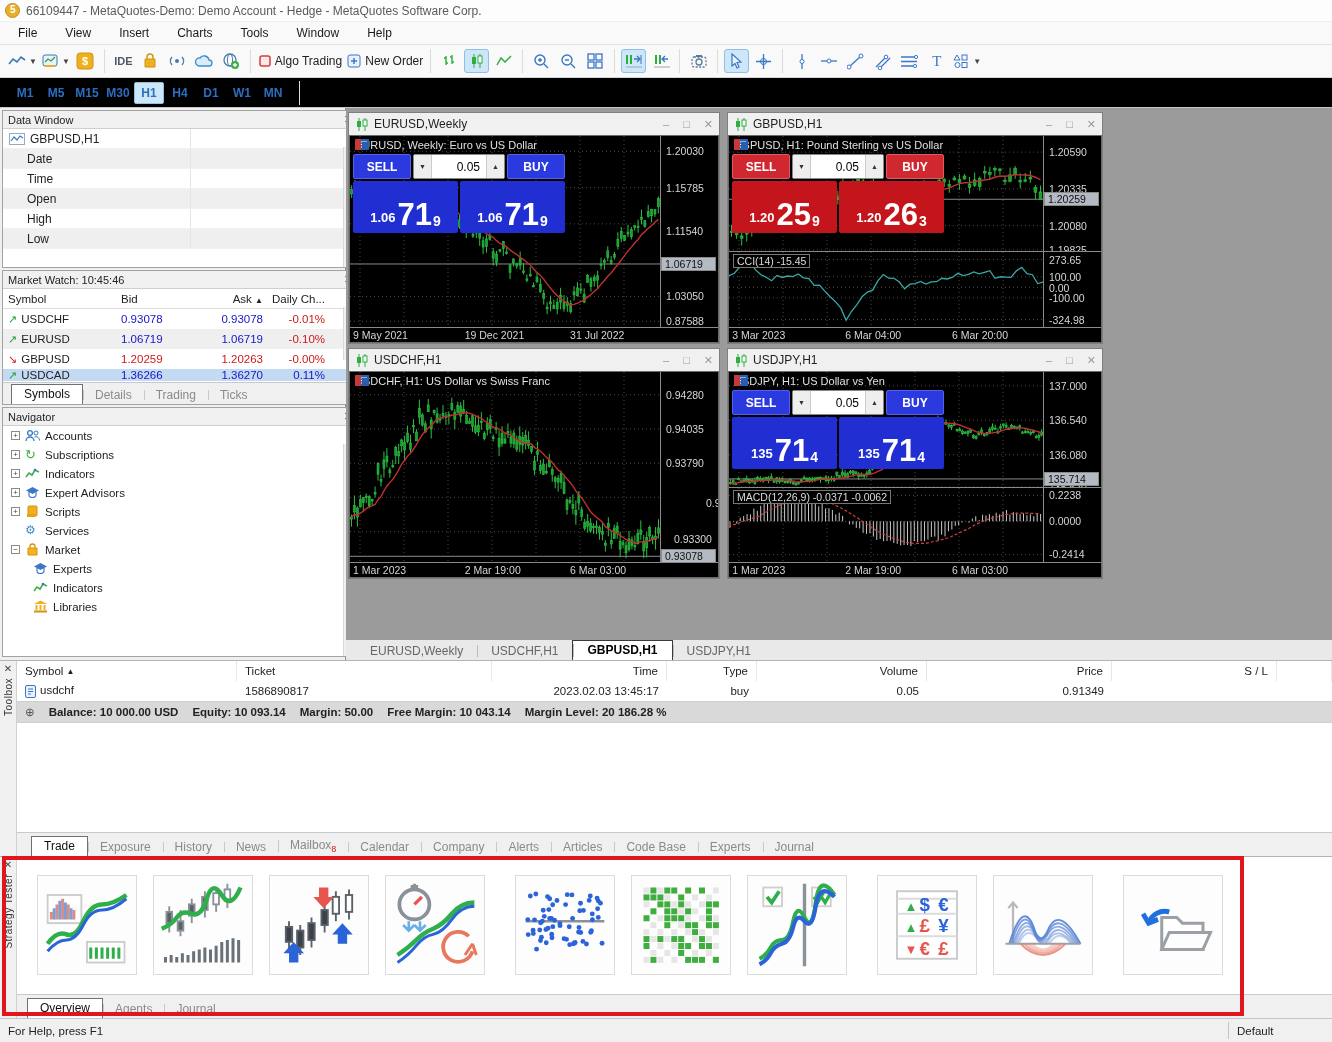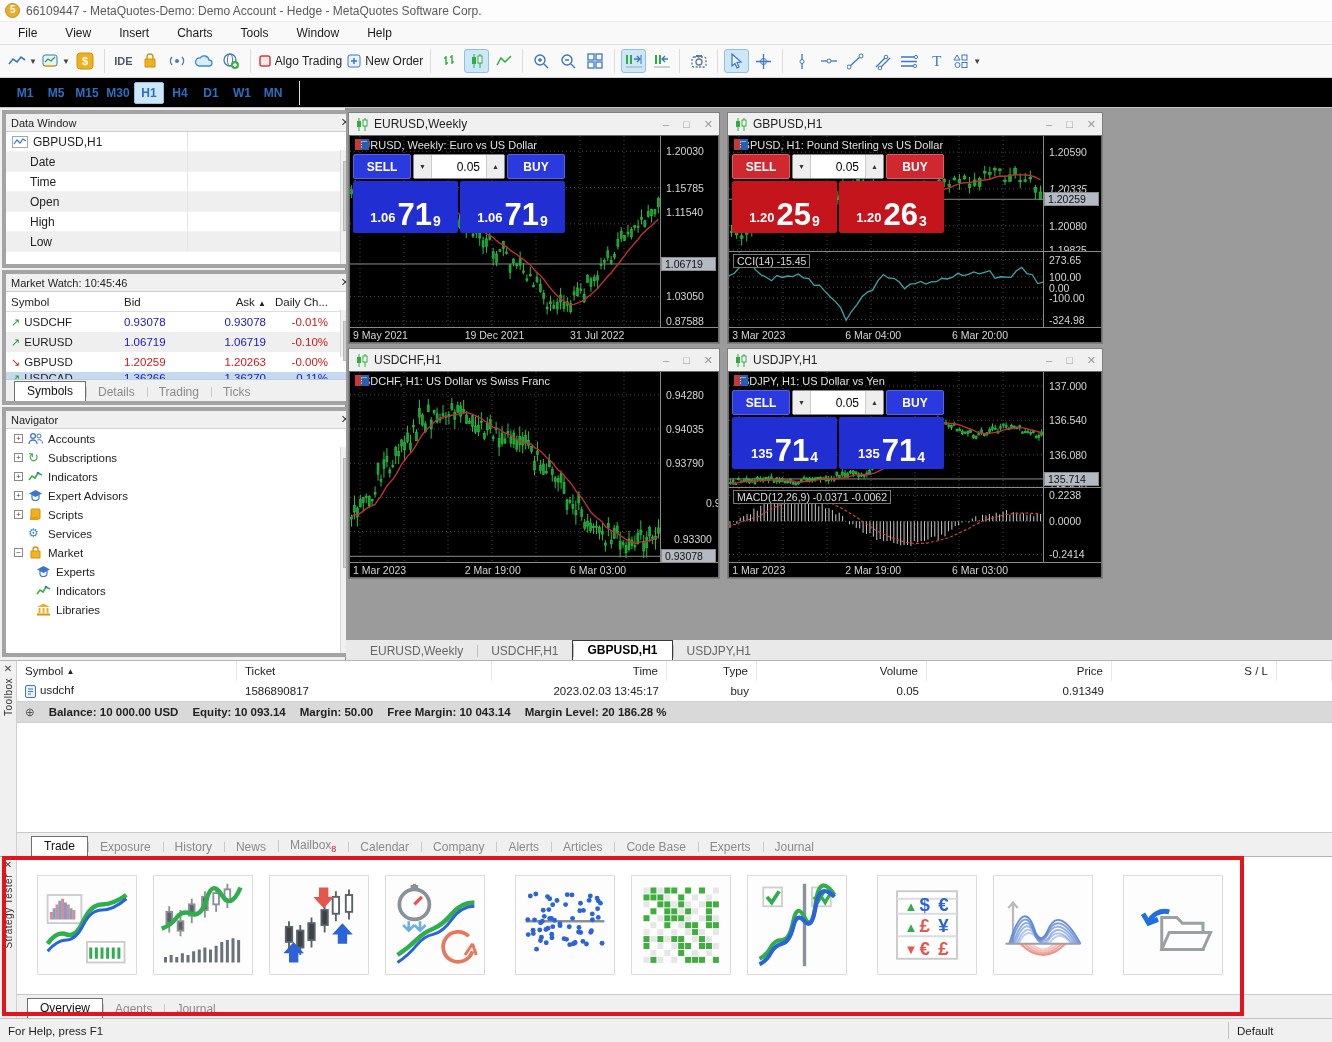--- a/index.html
+++ b/index.html
@@ -16,21 +16,21 @@
 .tbtn.on{background:#cde6f8;border-color:#8fc0e4}
 .tbtn .lbl{color:#222}
 .tsep{width:1px;height:24px;background:#dcdcdc;margin:0 5px}
 .drop{font-size:8px;color:#444}
 .tfbar{position:absolute;top:78px;left:0;width:100%;height:30px;background:#000000;border-bottom:1px solid #c6c6c6;display:flex;align-items:center;padding-left:10px}
 .tf{min-width:30px;height:22px;display:inline-flex;align-items:center;justify-content:center;color:#2a6fc0;font-weight:bold;border:1px solid transparent;border-radius:2px;margin-right:1px}
 .tf.on{background:#cde6f8;border-color:#8fc0e4}
 
 .main{position:absolute;top:108px;left:0;width:1332px;height:552px;background:#9b9b9b}
 .leftcol{position:absolute;left:0;top:0;width:346px;height:552px;background:#f0f0f0;border-right:1px solid #8a8a8a}
-.panel{position:absolute;left:2px;width:357px;background:#fff;border:4px solid #a3a3a3;display:flex;flex-direction:column;overflow:hidden}
+.panel{position:absolute;left:2px;width:357px;background:#fff;border:1px solid #a3a3a3;display:flex;flex-direction:column;overflow:hidden}
 .ptitle{flex:0 0 18px;background:#f0f0f0;border-bottom:1px solid #cfcfcf;display:flex;align-items:center;padding:0 5px;font-size:11px}
 .pclose{margin-left:auto;color:#333;font-size:11px;line-height:1}
 .scol{position:absolute;right:0;top:18px;bottom:0;width:15px;background:#f0f0f0;border-left:1px solid #d8d8d8;display:flex;flex-direction:column;align-items:center;font-size:8px;color:#555}
 .sthumb{width:11px;background:#cdcdcd;border:1px solid #b8b8b8;flex:0 0 auto}
 
 .dwrow{height:20px;display:flex;align-items:center;border-bottom:1px solid #f2f2f2;padding-left:6px}
 .dwrow.alt{background:#efefef}
 .dwrow .c2{margin-left:auto;width:168px;border-left:1px solid #e4e4e4;height:100%}
 .dwsym{font-weight:normal}
 
@@ -791,21 +791,21 @@
                       <span class="pp">1.06</span>
                       <span class="pb">71</span>
                       <sup>9</sup>
                     </div>
                 </div>
               </div>
             </div>
             <div class="caxis" id="ca0">
                 <div class="tick" style="top: 15.28px;">1.20030</div>
                 <div class="tick" style="top: 51.57px;">1.15785</div>
-                <div class="tick" style="top: 76px; text-align: right;">1.11540</div>
+                <div class="tick" style="top: 95px; text-align: right;">1.11540</div>
                 <div class="tick" style="top: 160.44px;">1.03050</div>
                 <div class="tick" style="top: 185.27px;">0.87588</div>
                 <div class="curtag" style="top: 127.97px;">1.06719</div>
               </div>
           </div>
           <div class="ctime" id="ct0">
               <div class="ctlbl" style="left: 3.1px;">9 May 2021</div>
               <div class="ctlbl" style="left: 114.7px;">19 Dec 2021</div>
               <div class="ctlbl" style="left: 220.1px;">31 Jul 2022</div>
             </div>
@@ -998,21 +998,21 @@
                   <div class="tp-price">
                       <span class="pp">1.20</span>
                       <span class="pb">26</span>
                       <sup>3</sup>
                     </div>
                 </div>
               </div>
             </div>
             <div class="caxis" id="ca1">
                 <div class="tick" style="top: 16.1px;">1.20590</div>
-                <div class="tick" style="top: 52.9px; font-style: italic;">1.20335</div>
+                <div class="tick" style="top: 52.9px;">1.20335</div>
                 <div class="tick" style="top: 89.7px;">1.20080</div>
                 <div class="tick" style="top: 113.85px;">1.19825</div>
                 <div class="curtag" style="top: 63.25px;">1.20259</div>
               </div>
           </div>
           <div class="cpane indp">
             <div class="cplot">
                 <svg id="ci1" width="314" height="75">
                   <line x1="10" y1="0" x2="10" y2="75" stroke="#4a4a4a" stroke-dasharray="1,3"></line>
                   <line x1="54" y1="0" x2="54" y2="75" stroke="#4a4a4a" stroke-dasharray="1,3"></line>

